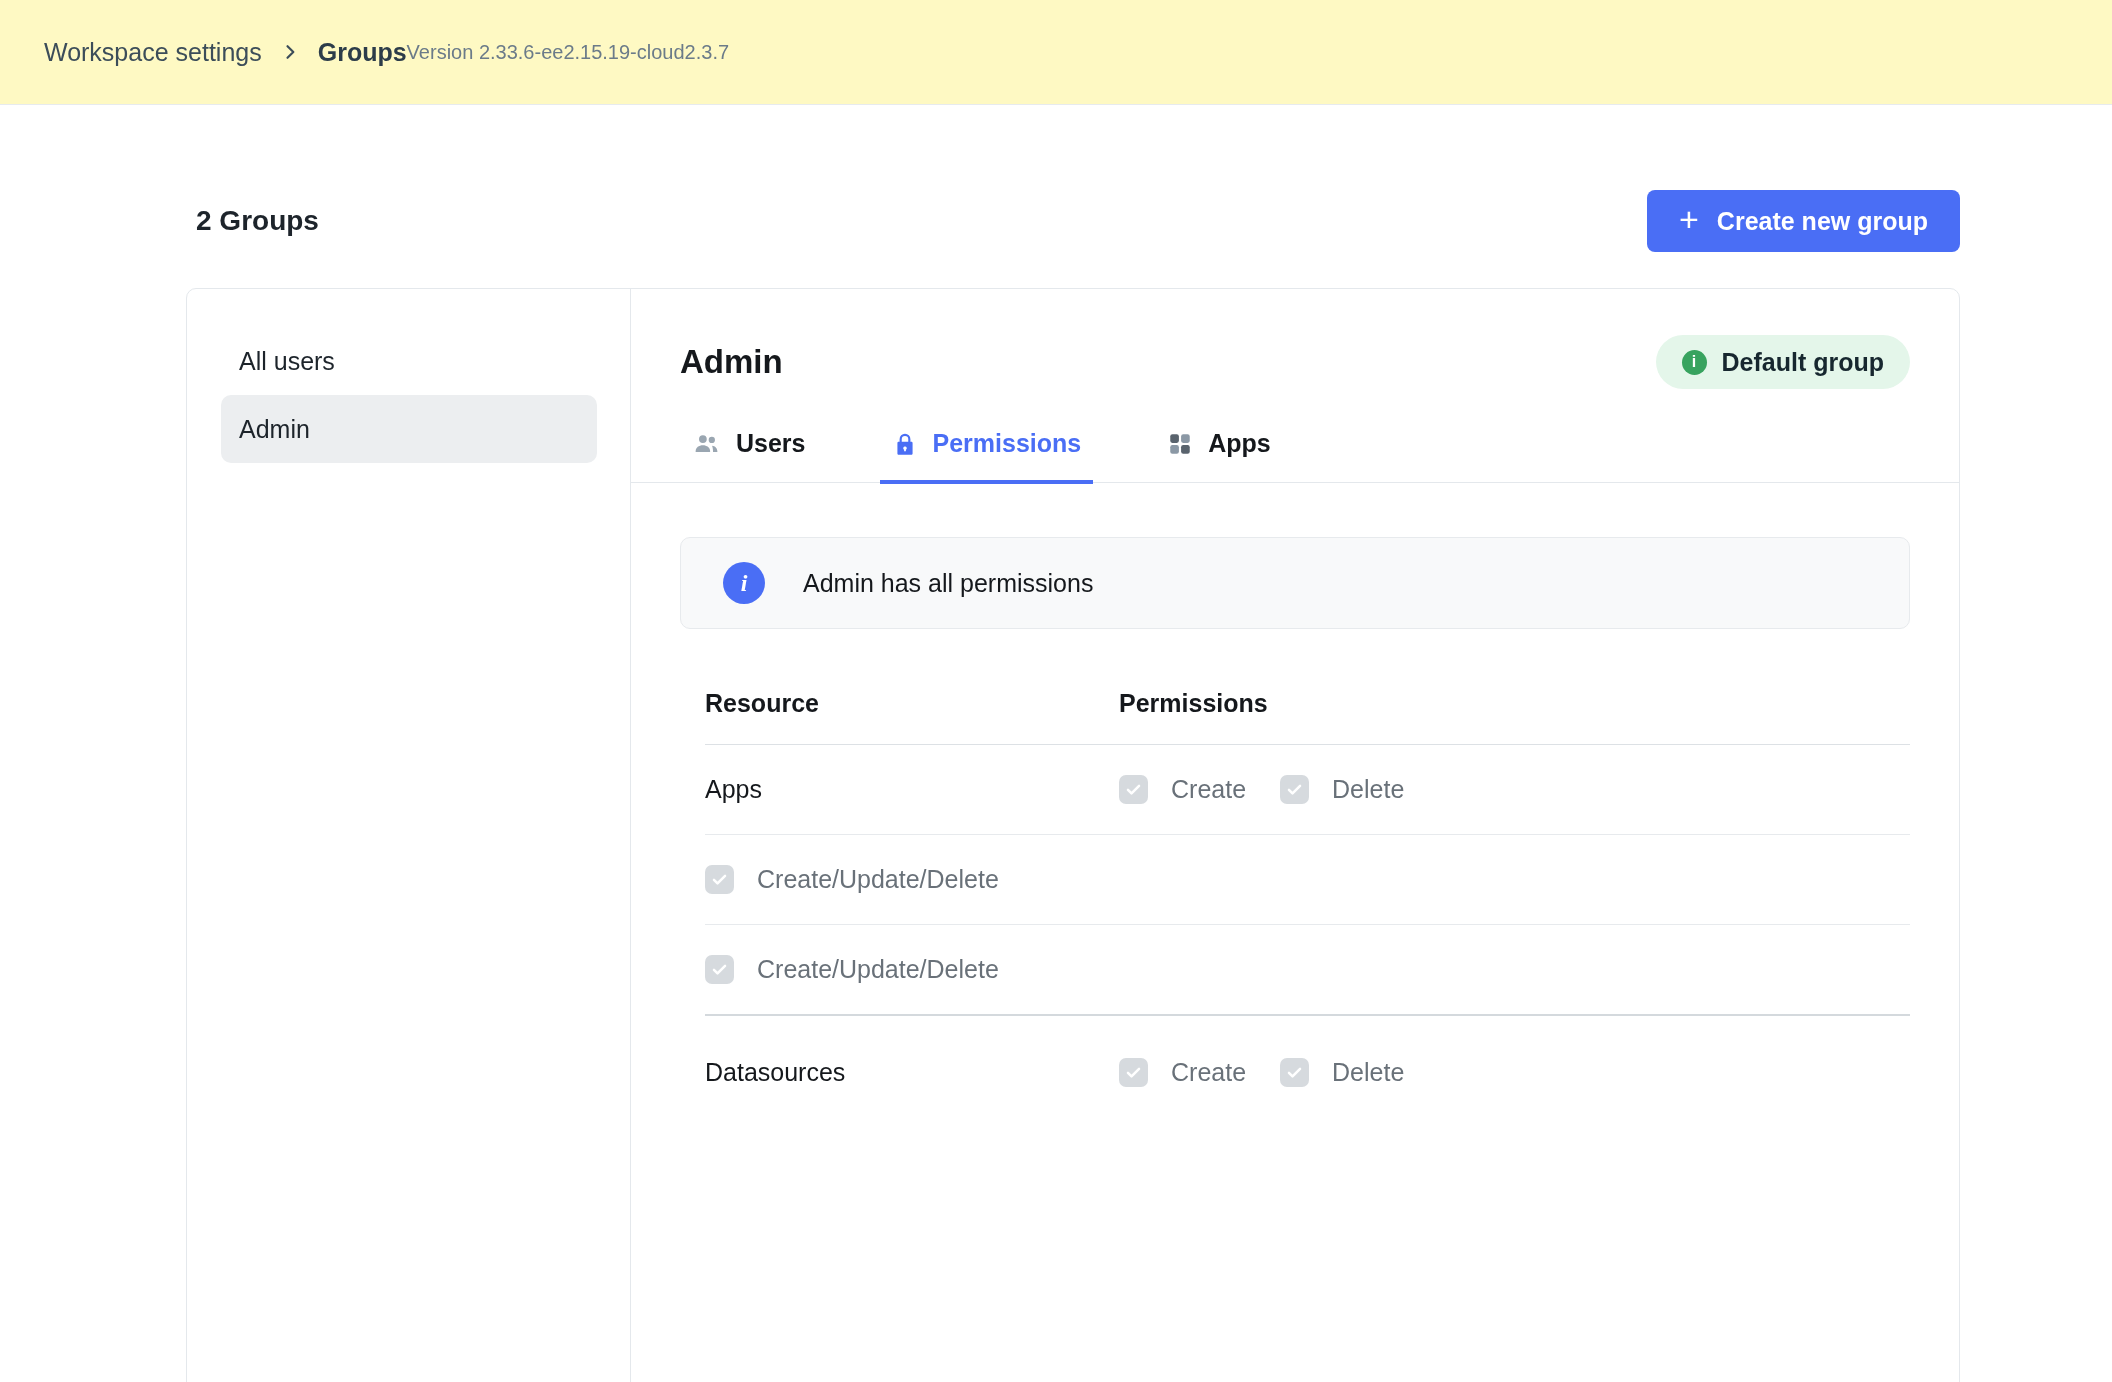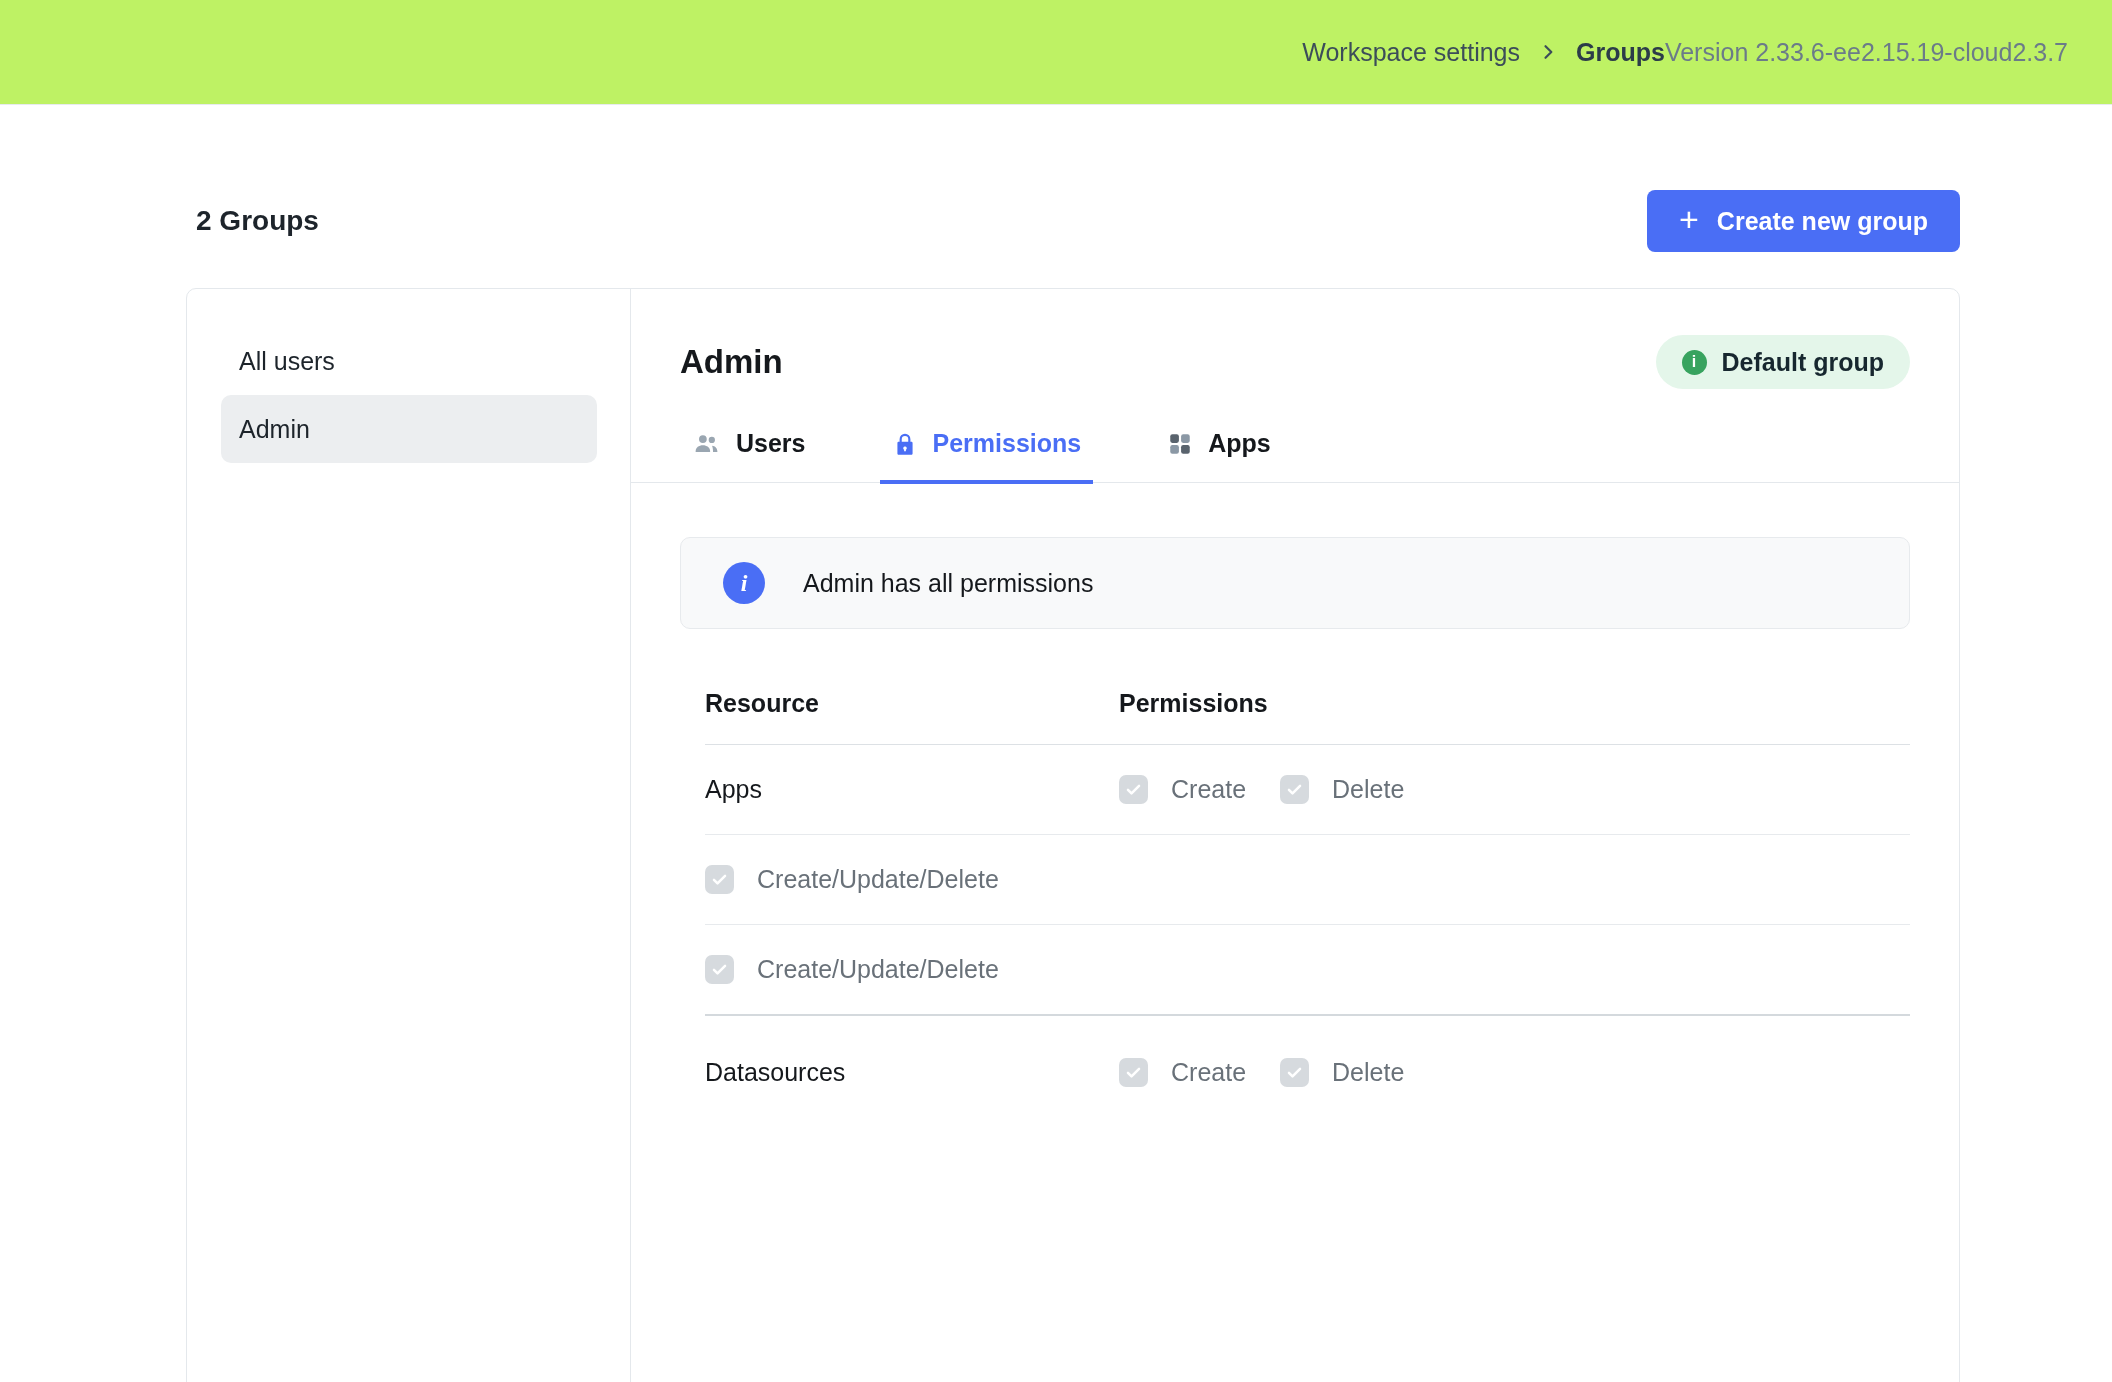--- a/index.html
+++ b/index.html
@@ -5,29 +5,29 @@
   * { box-sizing: border-box; }
   html,body { margin:0; padding:0; }
   body {
     width:2112px; height:1382px; overflow:hidden;
     background:#ffffff; color:#16191d;
     font-family:"Liberation Sans", sans-serif;
   }
 
   
   .topbar {
-    height:105px; background:#bef264; border-bottom:1px solid #e7ebee;
-    display:flex; align-items:center; justify-content:flex-end;
+    height:105px; background:#fef9c3; border-bottom:1px solid #e7ebee;
+    display:flex; align-items:center; justify-content:flex-start;
     padding:0 44px;
   }
   .crumbs { display:flex; align-items:center; gap:18px; font-size:25px; }
   .crumb-parent { color:#3c4d59; cursor:pointer; }
   .crumb-current { font-weight:700; color:#2c3c49; }
   .chev { display:flex; align-items:center; }
-  .version { font-size:25px; color:#6b7b89; }
+  .version { font-size:20px; color:#6b7b89; }
 
   
   .main { margin:85px 152px 0 186px; width:1774px; }
 
   .toolbar-row { display:flex; align-items:center; justify-content:space-between; }
   .count { font-size:28px; font-weight:600; color:#1d242b;margin-left:10px; }
   .btn-primary {
     display:flex; align-items:center; gap:18px;
     height:62px; padding:0 32px; border:none; border-radius:8px;
     background:#4a6ef5; color:#ffffff;

